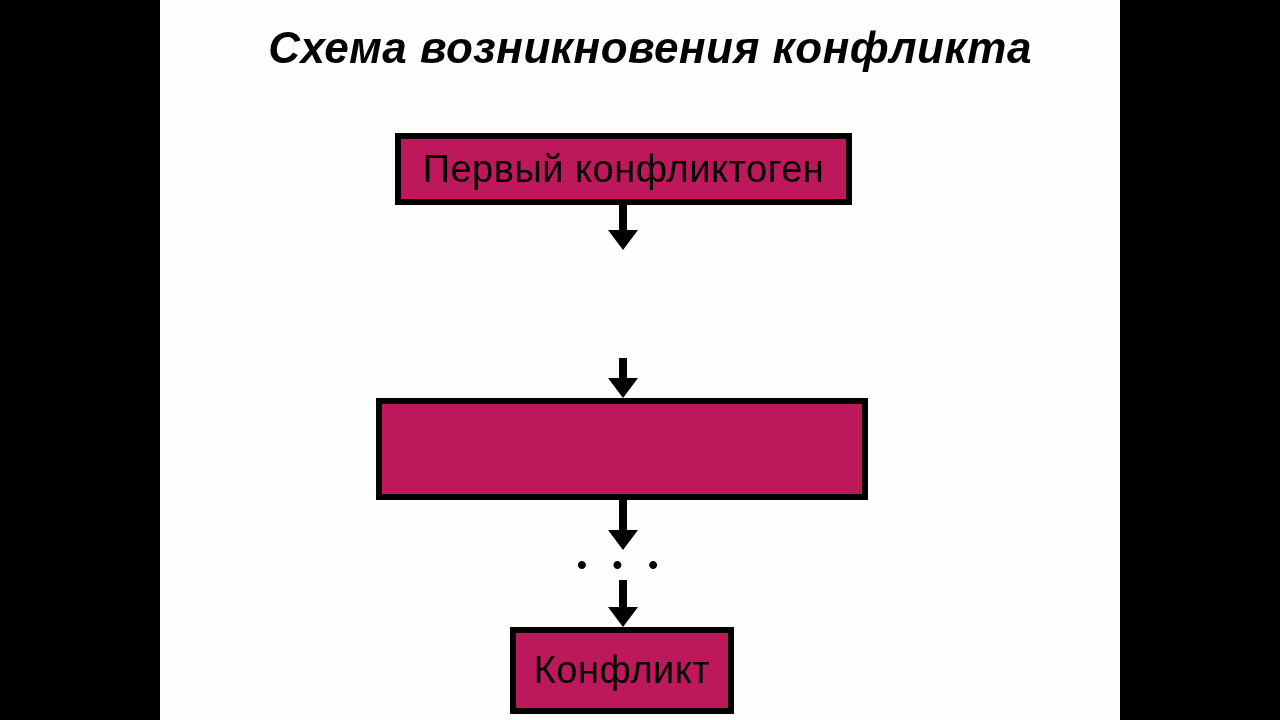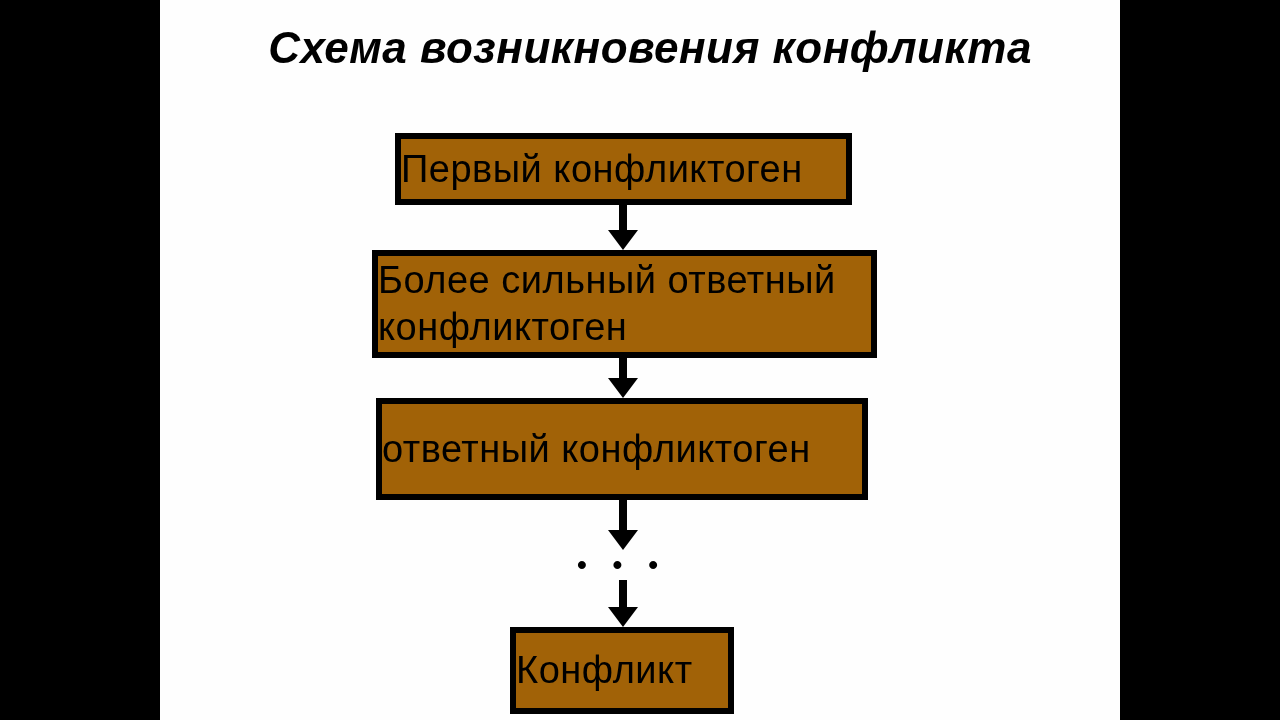--- a/index.html
+++ b/index.html
@@ -39,25 +39,25 @@
     font-weight: bold;
     font-style: italic;
     color: #000000;
     letter-spacing: 0.5px;
   }
 
   .node {
     position: absolute;
     box-sizing: border-box;
     border: 6px solid #000000;
-    background: #a16207;
+    background: #be185d;
     display: flex;
     flex-direction: column;
     justify-content: center;
-    align-items: flex-start;
+    align-items: center;
     text-align: center;
     color: #000000;
   }
   .node-line {
     font-size: 38px;
     line-height: 47px;
     letter-spacing: 0.5px;
     white-space: nowrap;
   }
   .node1 { left: 395px; top: 133px; width: 457px; height: 72px;  }
@@ -114,32 +114,27 @@
 
   <div class="node node1">
     <div class="node-line">Первый конфликтоген</div>
   </div>
 
   <div class="arrow arrow1">
     <div class="shaft"></div>
     <div class="head"></div>
   </div>
 
-  <div class="node node2">
-    <div class="node-line">Более сильный ответный</div>
-    <div class="node-line">конфликтоген</div>
-  </div>
 
   <div class="arrow arrow2">
     <div class="shaft"></div>
     <div class="head"></div>
   </div>
 
   <div class="node node3">
-    <div class="node-line">ответный конфликтоген</div>
   </div>
 
   <div class="arrow arrow3">
     <div class="shaft"></div>
     <div class="head"></div>
   </div>
 
   <div class="dots">• • •</div>
 
   <div class="arrow arrow4">

